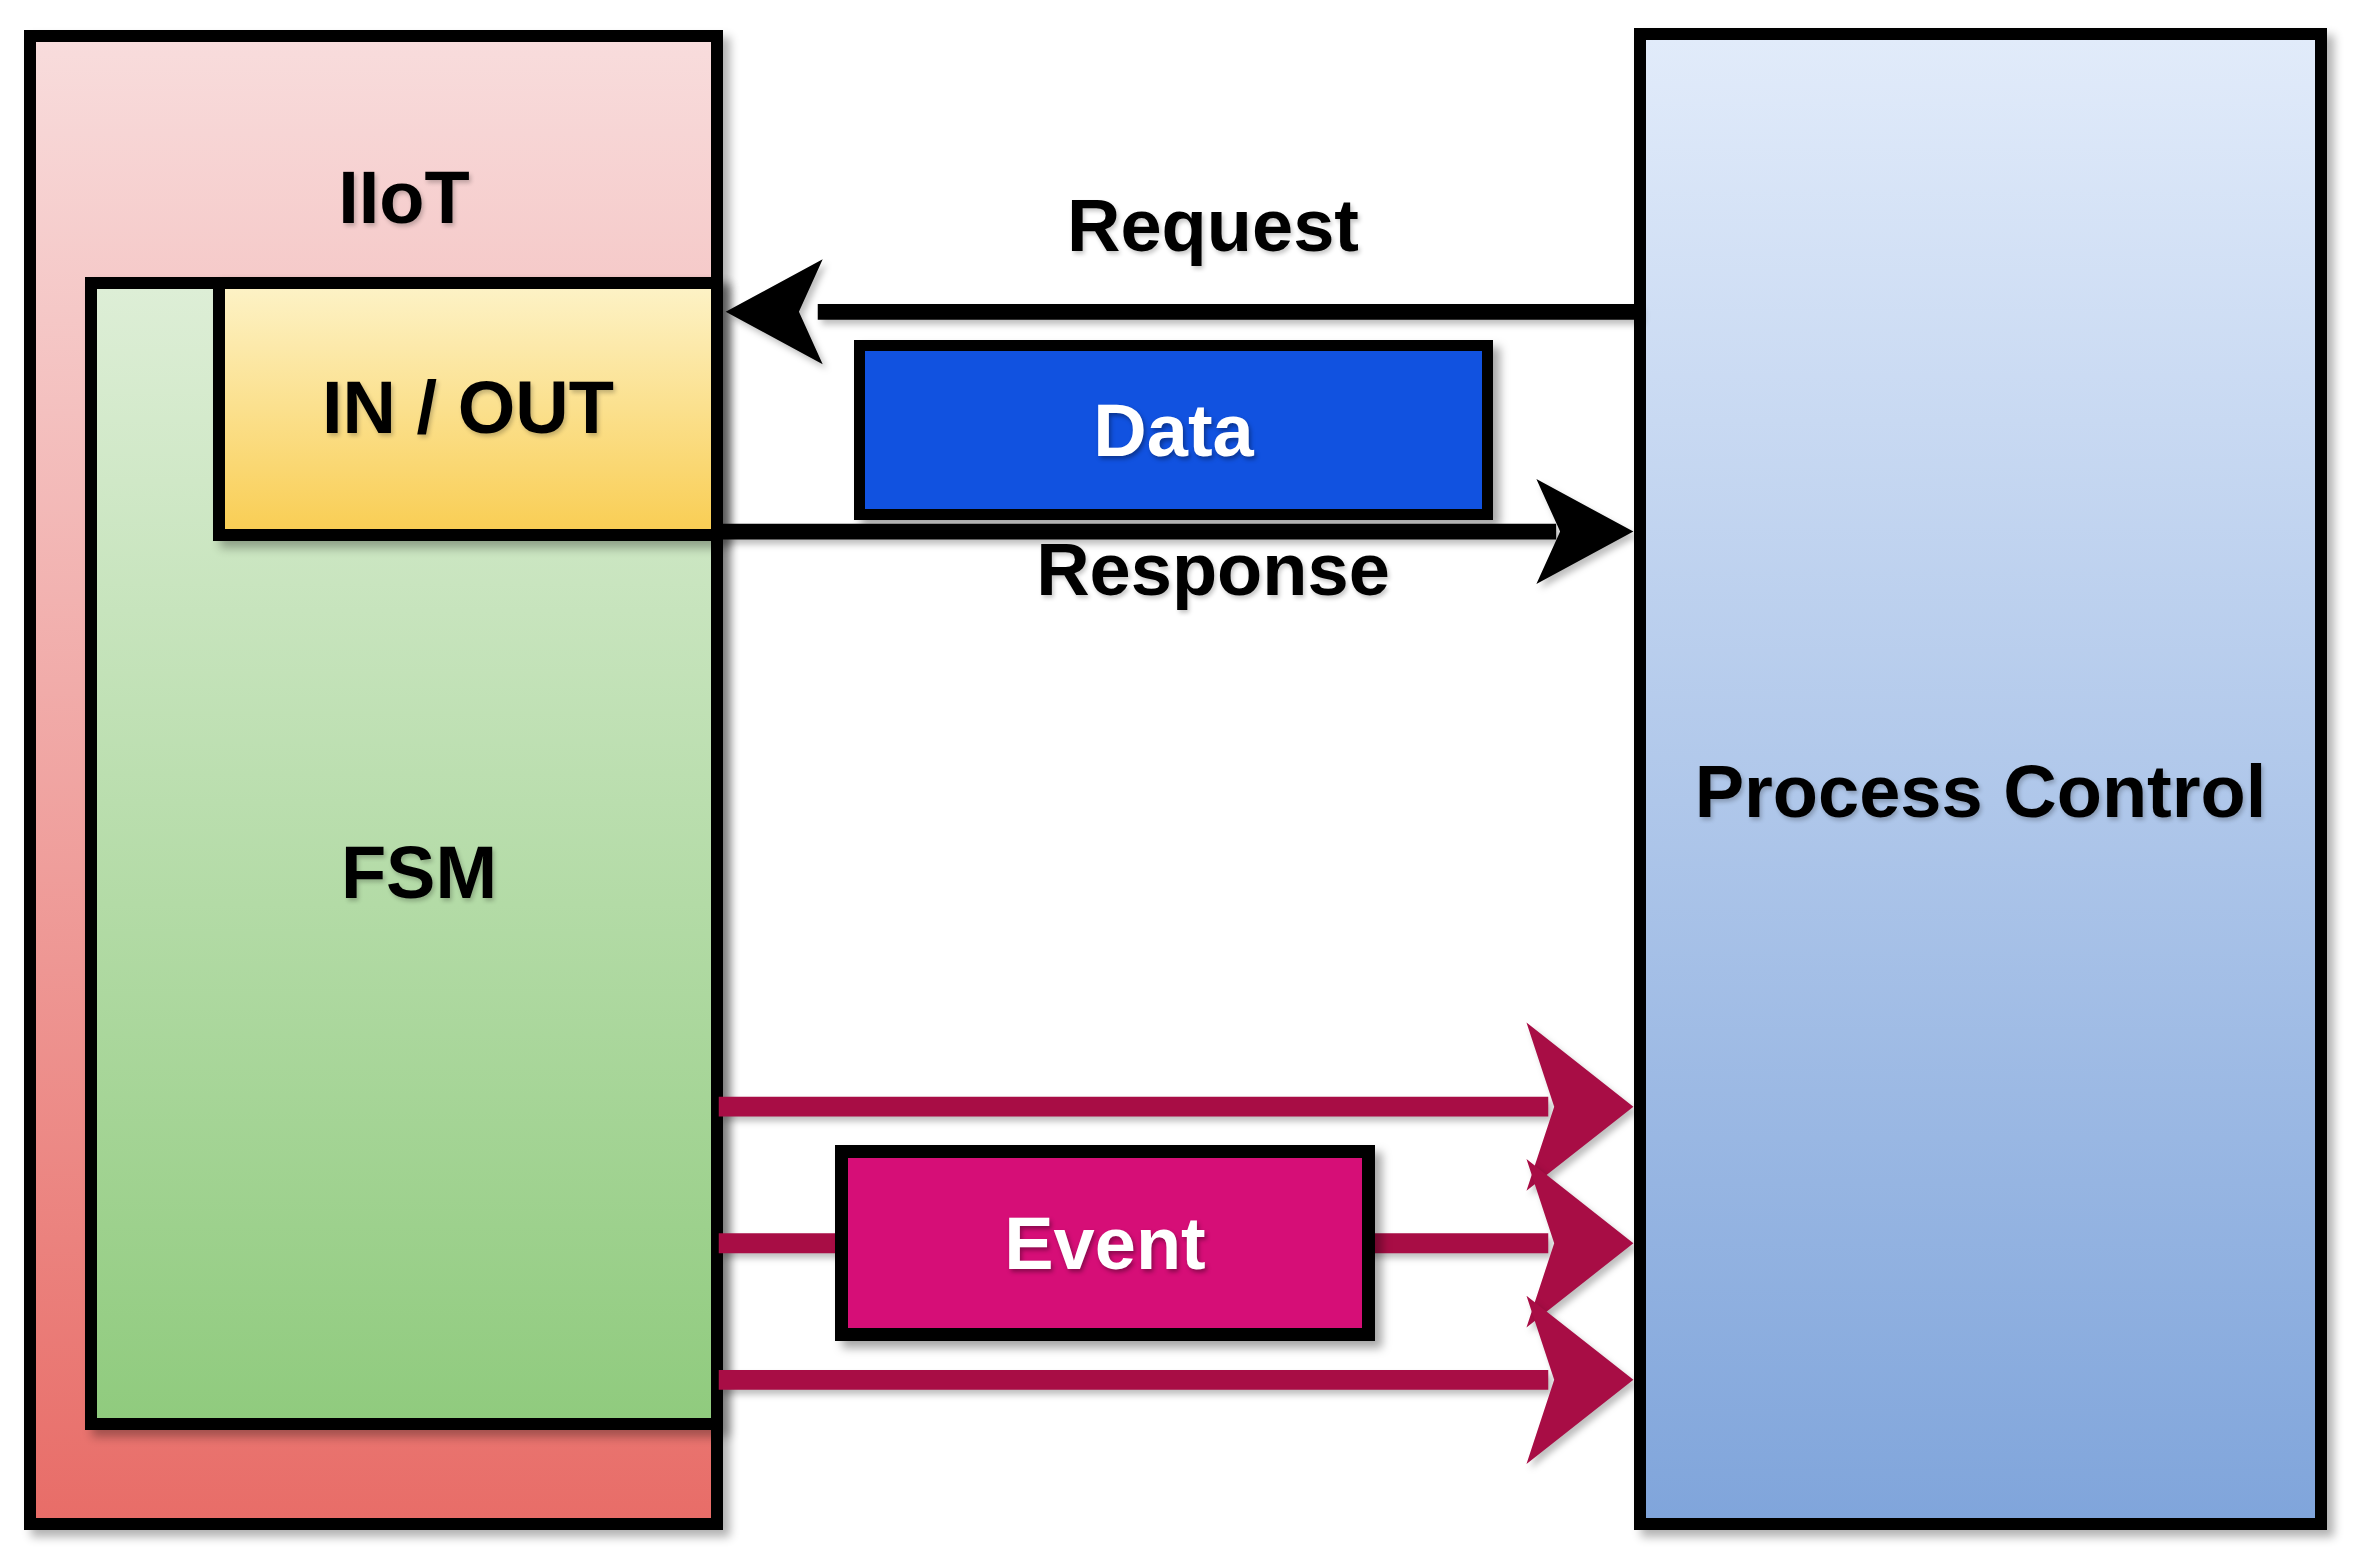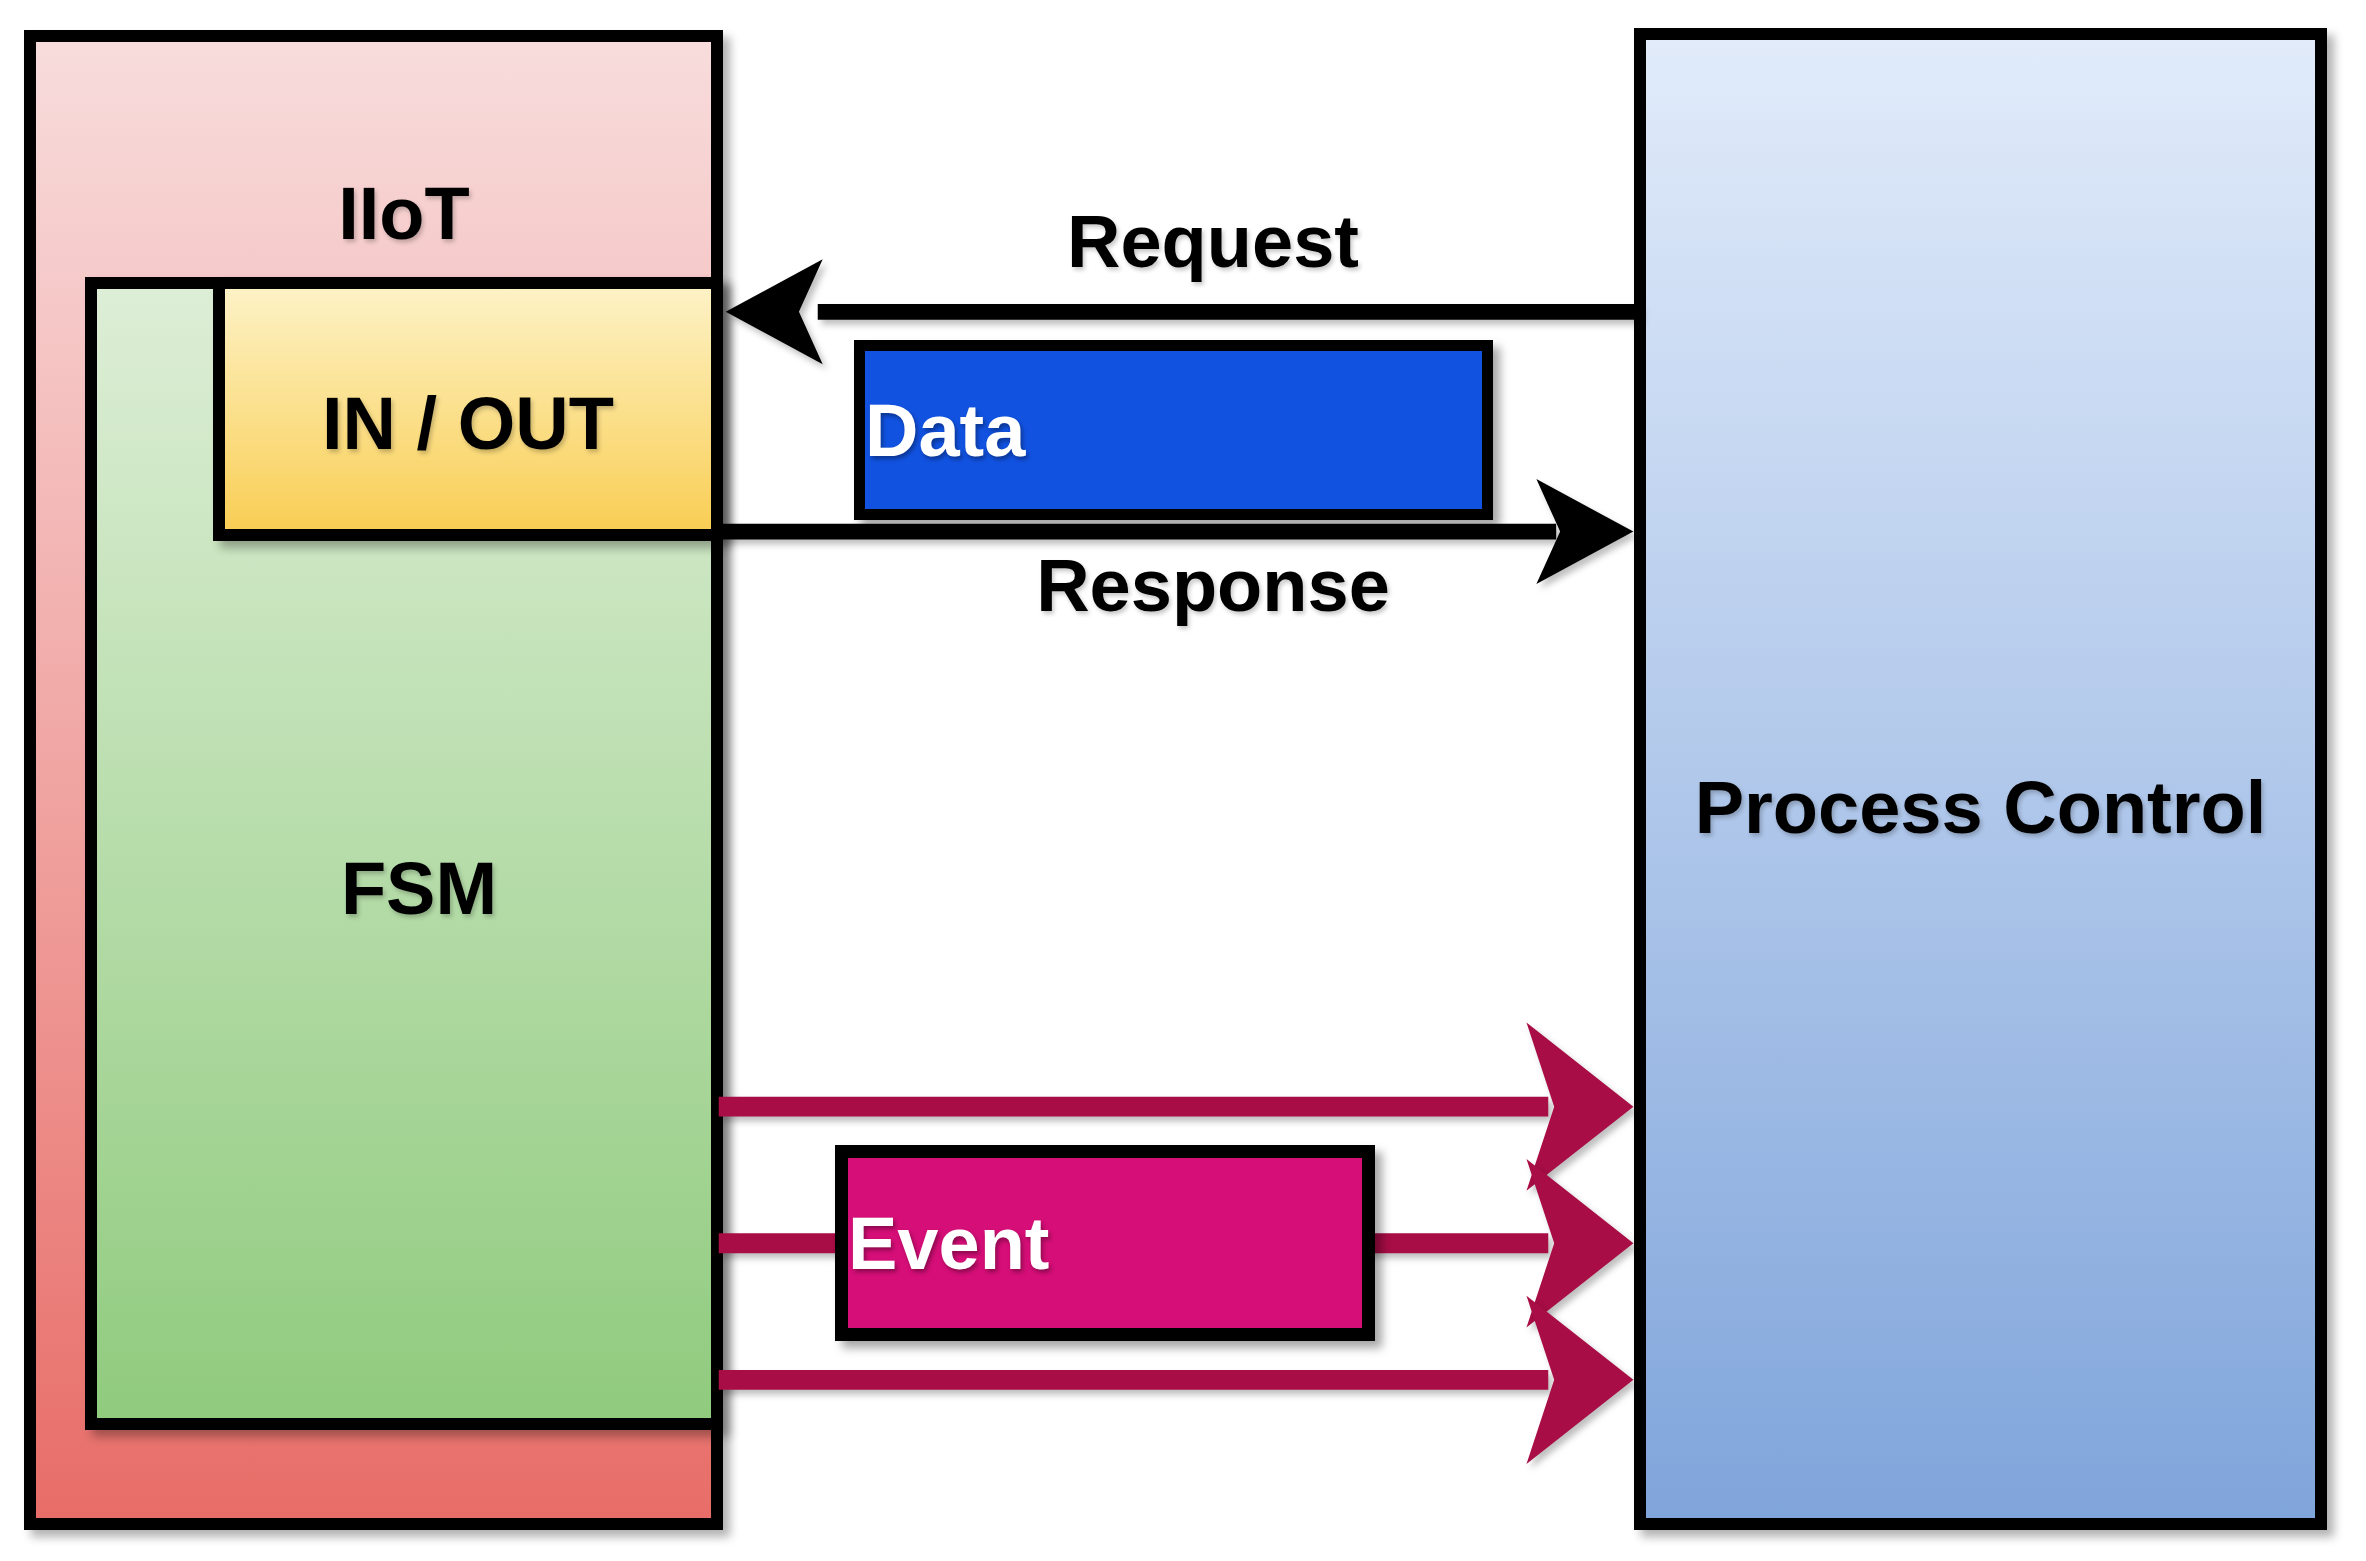--- a/index.html
+++ b/index.html
@@ -3,38 +3,38 @@
 <meta charset="utf-8">
 <style>
   html,body{margin:0;padding:0;}
   body{
     width:2366px;height:1561px;position:relative;background:#ffffff;overflow:hidden;
     font-family:"Liberation Sans",sans-serif;font-weight:bold;
   }
   .box{position:absolute;box-sizing:border-box;border:12px solid #000;
        box-shadow:7px 7px 9px rgba(0,0,0,0.30);}
   .label{position:absolute;text-align:center;color:#000;font-size:74px;line-height:83px;
-         text-shadow:2px 3px 4px rgba(0,0,0,0.22);white-space:nowrap;margin-top:16px;}
+         text-shadow:2px 3px 4px rgba(0,0,0,0.22);white-space:nowrap;}
   .iiot{left:24px;top:30px;width:699px;height:1500px;
         background:linear-gradient(180deg,var(--iiot-top,#f8dcdc),var(--iiot-bottom,#e86d68));z-index:1;}
   .fsm{left:85px;top:277px;width:638px;height:1153px;
        background:linear-gradient(180deg,var(--fsm-top,#ddeed6),var(--fsm-bottom,#90cb7e));z-index:2;}
   .inout{left:213px;top:277px;width:510px;height:264px;
        background:linear-gradient(180deg,var(--inout-top,#fdf2c5),var(--inout-bottom,#f9ce55));z-index:3;}
   .pc{left:1634px;top:28px;width:693px;height:1502px;
       background:linear-gradient(180deg,var(--pc-top,#e1ebfa),var(--pc-bottom,#80a5db));z-index:1;}
   .iiot-label{left:85px;top:156px;width:638px;z-index:4;}
   .fsm-label{left:85px;top:831px;width:628px;z-index:4;padding-left:20px;}
   .inout-label{left:213px;top:366px;width:510px;z-index:4;}
   .pc-label{left:1634px;top:750px;width:693px;z-index:4;}
   .request-label{left:916px;top:184px;width:594px;z-index:7;}
   .response-label{left:916px;top:528px;width:594px;z-index:7;}
   .arrows{position:absolute;left:0;top:0;width:2366px;height:1561px;z-index:5;}
   .arrows .shadowed{filter:drop-shadow(4px 5px 3px rgba(0,0,0,0.25));}
-  .msgbox{position:absolute;box-sizing:border-box;display:flex;align-items:center;justify-content:flex-start;
+  .msgbox{position:absolute;box-sizing:border-box;display:flex;align-items:center;justify-content:center;
           color:#fff;font-size:74px;z-index:6;box-shadow:7px 7px 9px rgba(0,0,0,0.35);
           text-shadow:2px 3px 4px rgba(0,0,0,0.35);}
   .data{left:854px;top:340px;width:639px;height:180px;border:11px solid #000;
         background:var(--data-fill,#1152e0);}
   .event{left:835px;top:1145px;width:540px;height:196px;border:13px solid #000;
         background:var(--event-fill,#d60e77);}
 </style>
 </head>
 <body>
 

